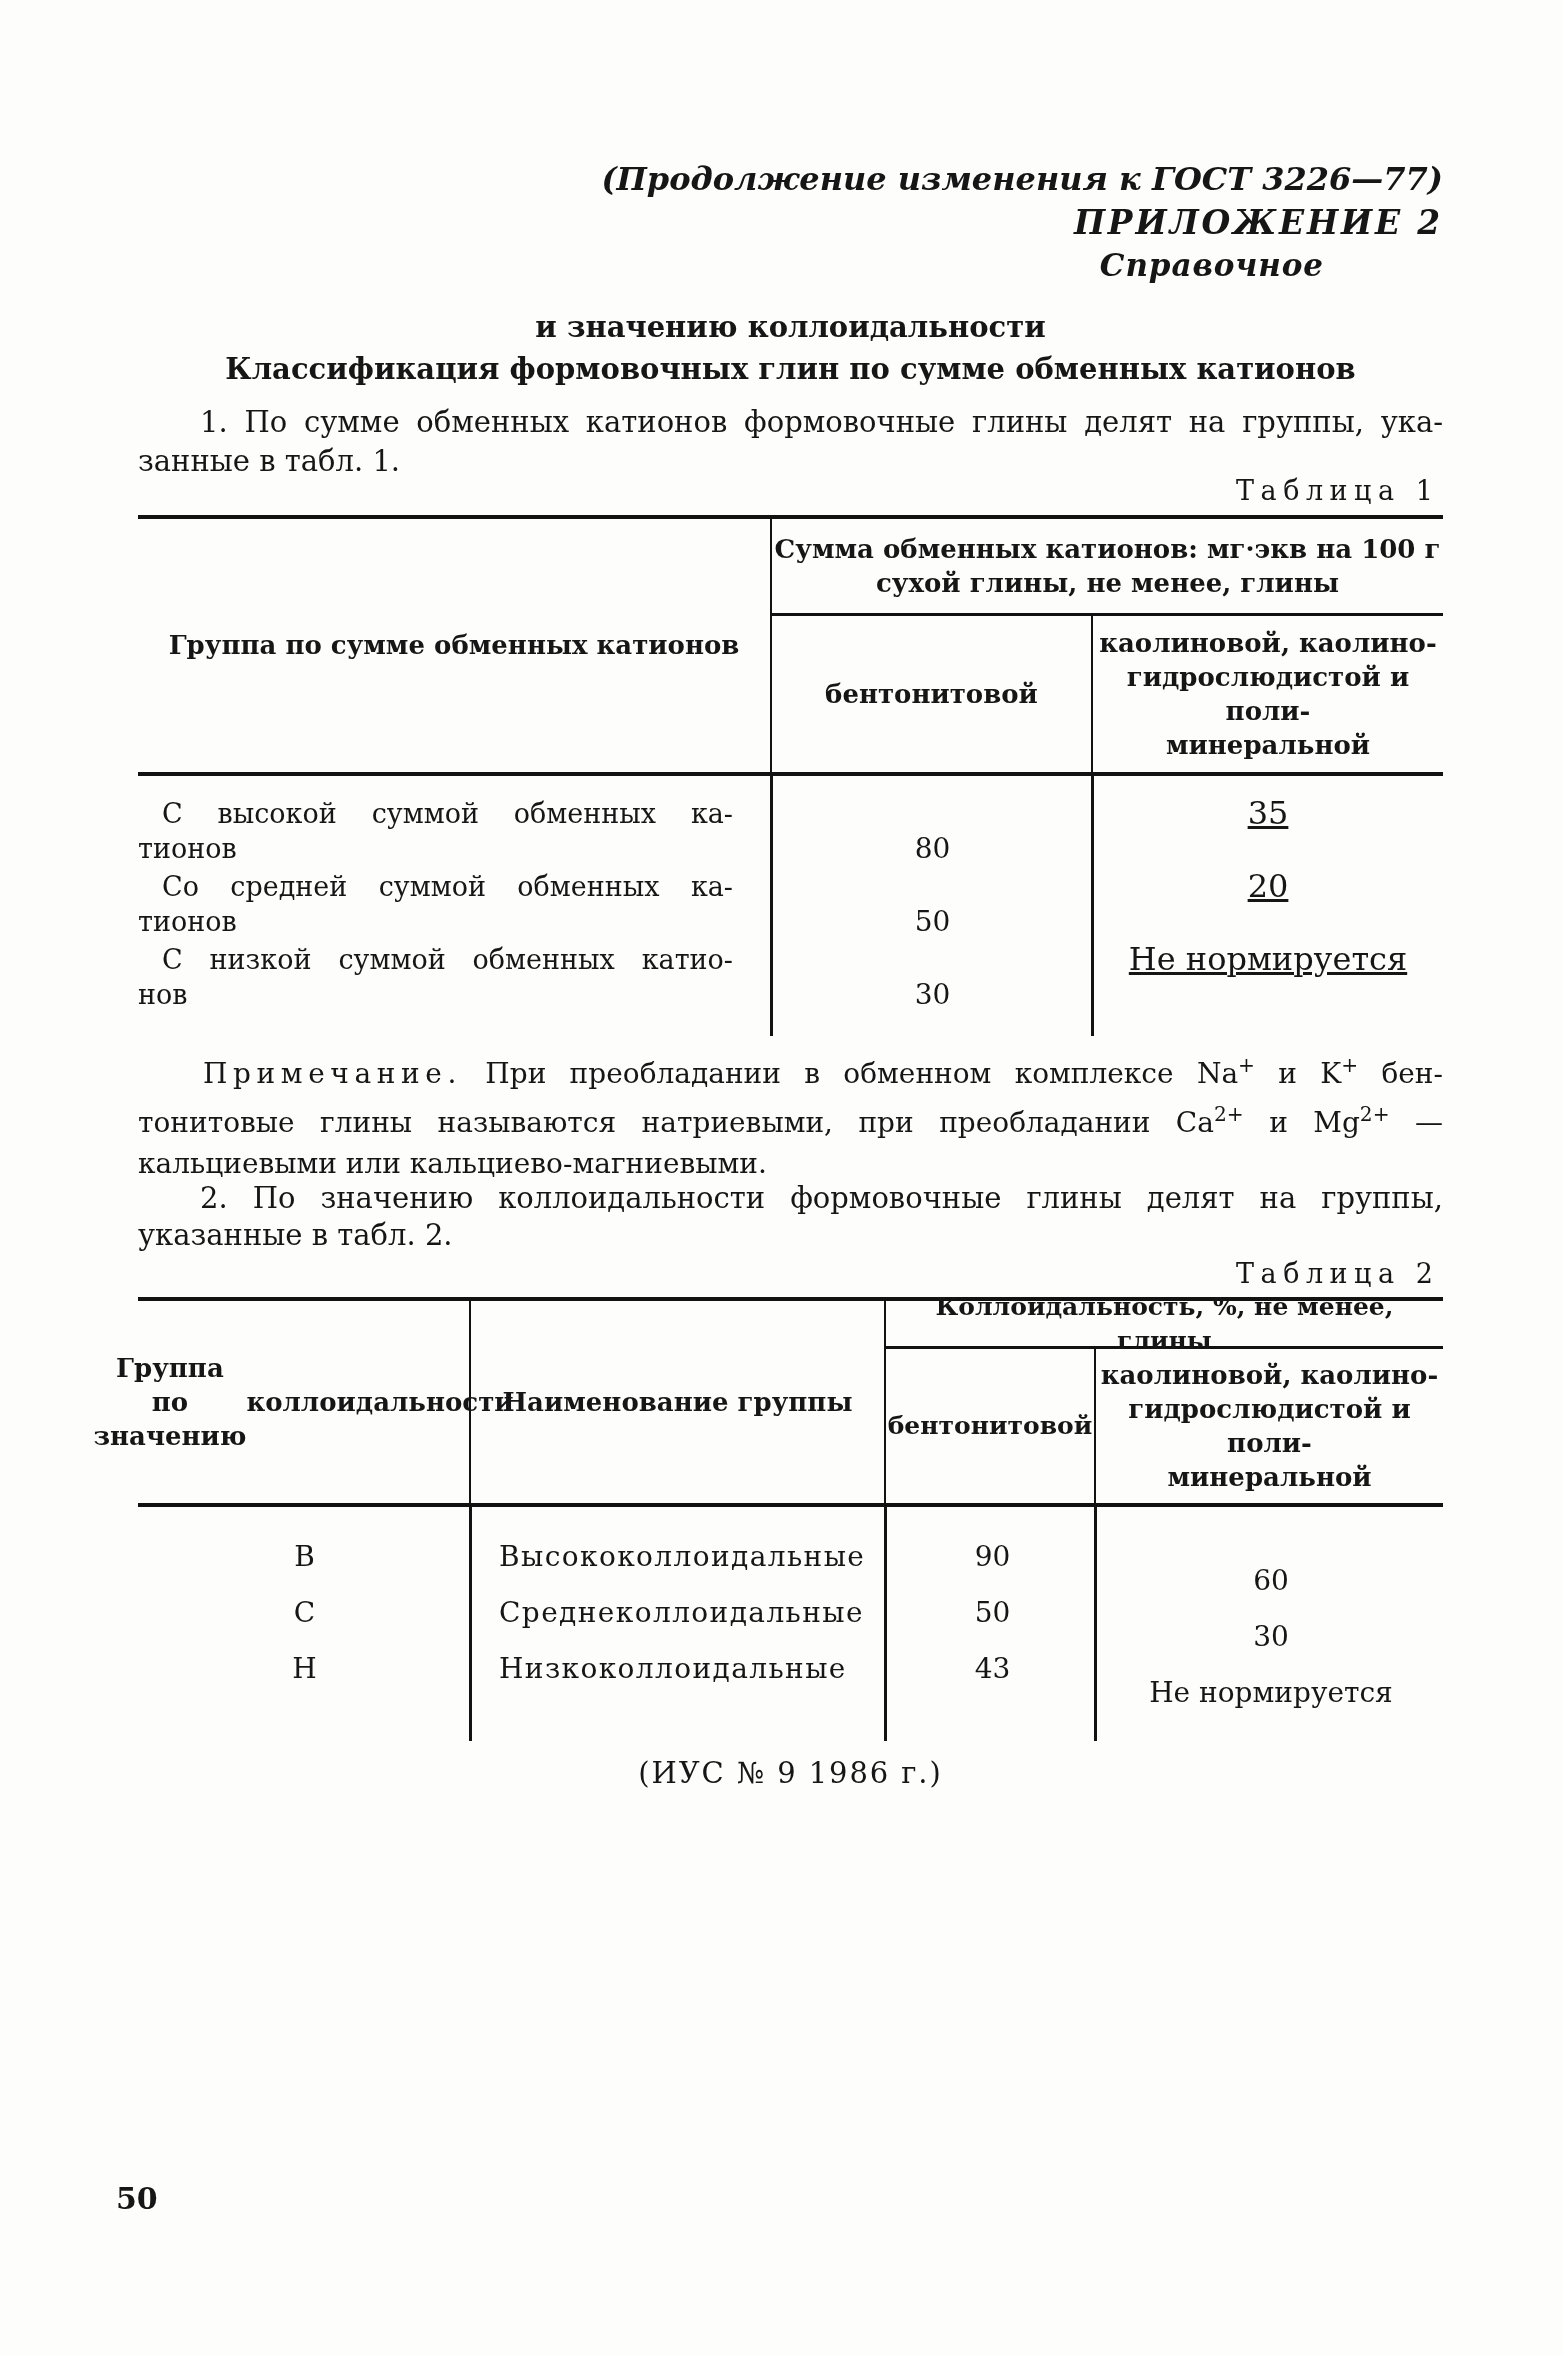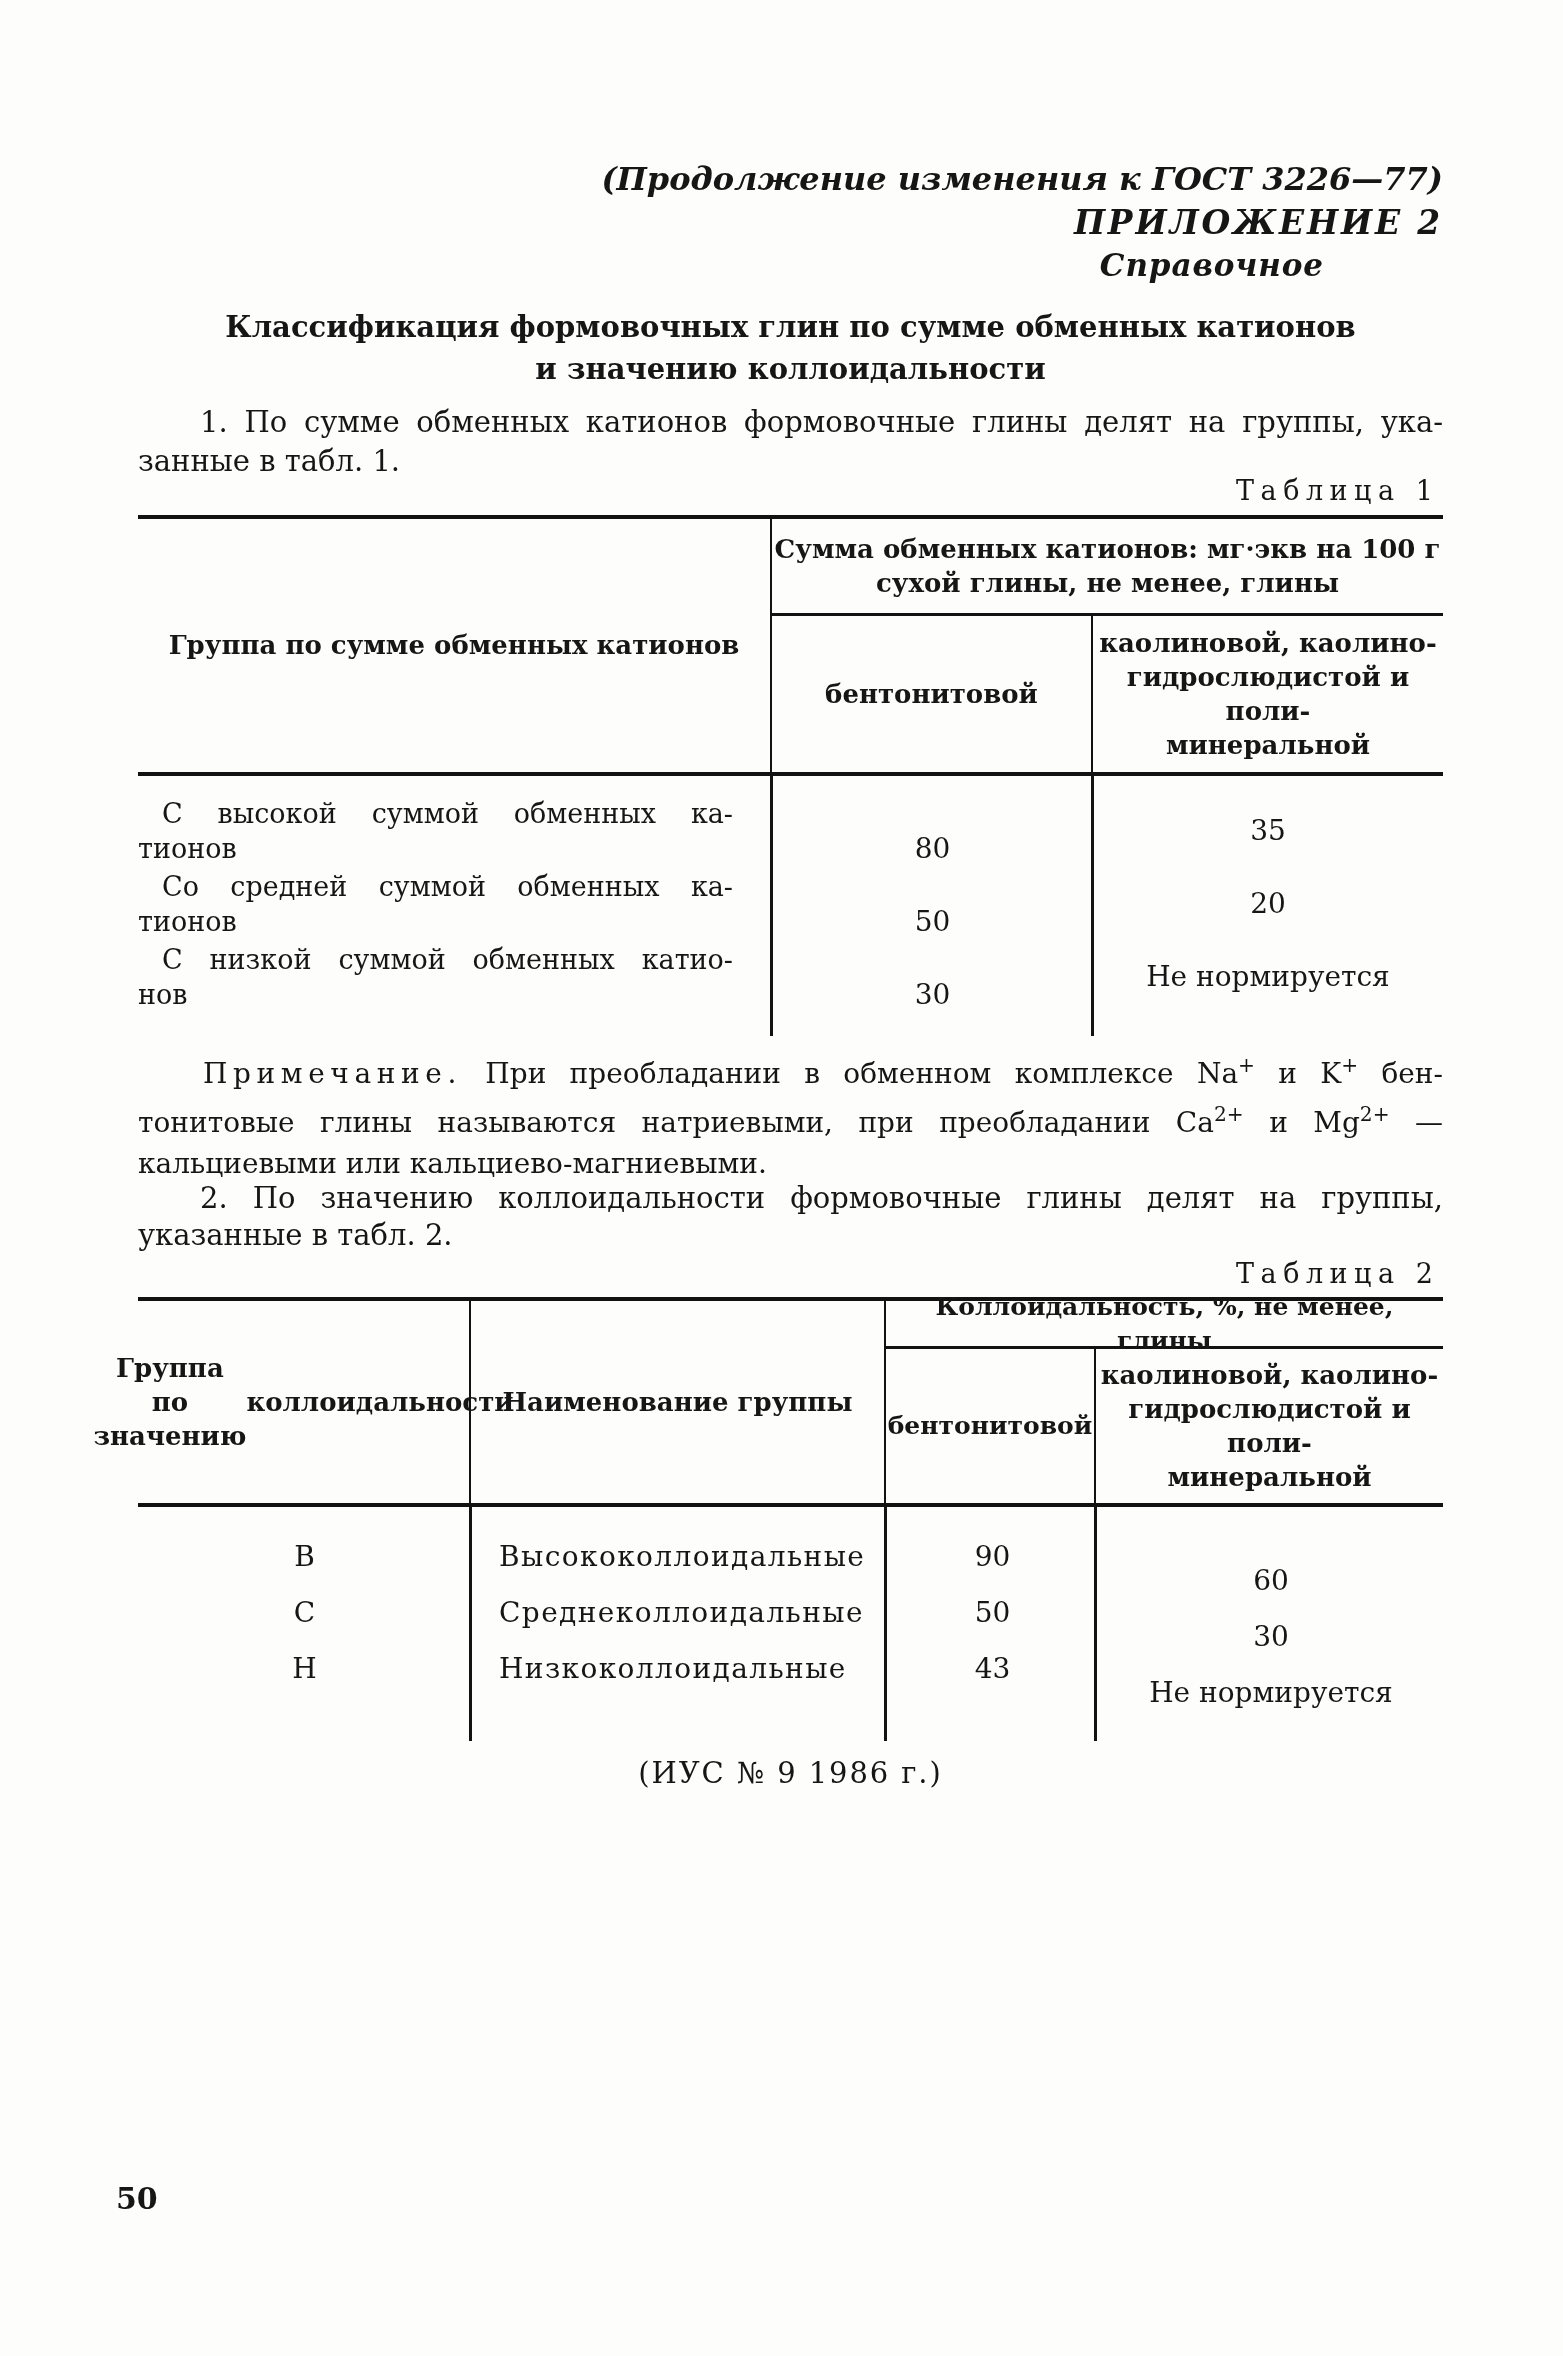--- a/index.html
+++ b/index.html
@@ -49,21 +49,21 @@
   .t1-h-col2 { width:321px; border-right:2.8px solid #121212; box-sizing:border-box; }
   .t1-h-col3 { flex:1; flex-direction:column; }
   .t1-body { position:relative; border-top:4.7px solid #121212; padding:17px 0 24px; }
   .t1 .vl { position:absolute; top:0; bottom:0; width:2.8px; background:#121212; }
   .t1 .vl1 { left:632px; }
   .t1 .vl2 { left:953px; }
   .t1-row { display:flex; margin-top:3px; }
   .t1-b-col1 { width:634px; box-sizing:border-box; padding-right:39px; font-size:27px; line-height:35px; }
   .t1-b-col1 .gl1 { text-align:justify; text-align-last:justify; padding-left:24px; }
   .t1-b-col2 { width:321px; display:flex; align-items:flex-end; justify-content:center; font-size:28px; line-height:35px; }
-  .t1-b-col3 { flex:1; display:flex; align-items:center; justify-content:center; font-size:28px; line-height:35px; }
+  .t1-b-col3 { flex:1; display:flex; align-items:flex-start; justify-content:center; font-size:32px; line-height:35px;text-decoration:underline; }
 
   
   .note { margin-top:9.3px; font-size:28px; line-height:41px; }
   .note .jline { text-align:justify; text-align-last:justify; }
   .note .nlabel { letter-spacing:5.6px; }
   .note .n1 { text-indent:65px; }
   sup.ion { font-size:0.72em; vertical-align:0.55em; }
 
   
   .t2 { margin-top:7.5px; }
@@ -96,22 +96,22 @@
 <div class="page">
   <div class="content">
 
     <div class="hdr">
       <div class="hdr-line1">(Продолжение изменения к ГОСТ 3226—77)</div>
       <div class="hdr-line2">ПРИЛОЖЕНИЕ 2</div>
       <div class="hdr-line3">Справочное</div>
     </div>
 
     <div class="doc-title">
+      <div>и значению коллоидальности</div>
       <div>Классификация формовочных глин по сумме обменных катионов</div>
-      <div>и значению коллоидальности</div>
     </div>
 
     <div class="para p1">
       <div class="jline indent">1. По сумме обменных катионов формовочные глины делят на группы, ука-</div>
       <div>занные в табл. 1.</div>
     </div>
 
     <div class="tbl-caption">Таблица 1</div>
 
     <div class="t1 rule-wrap">

